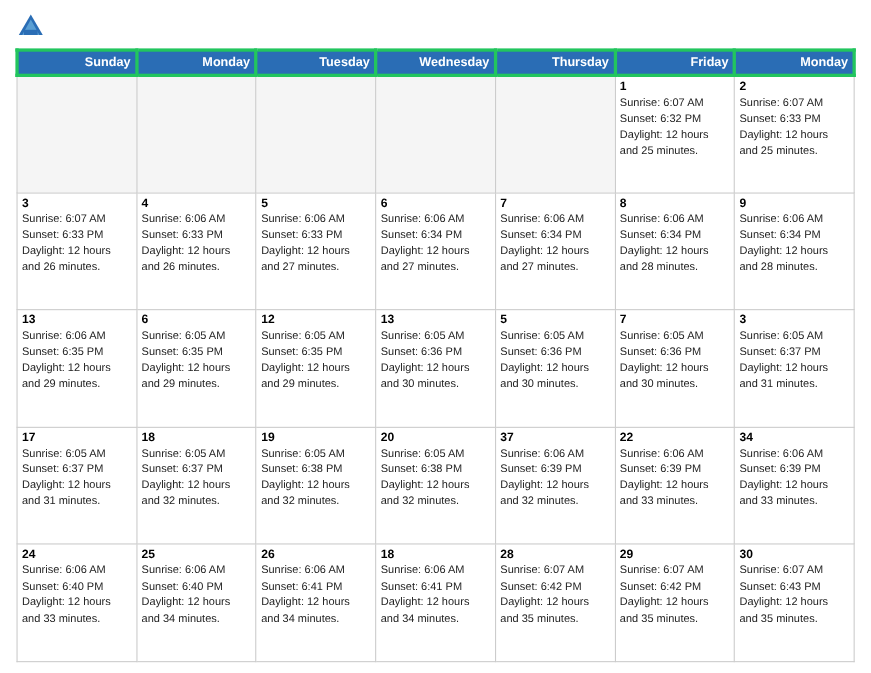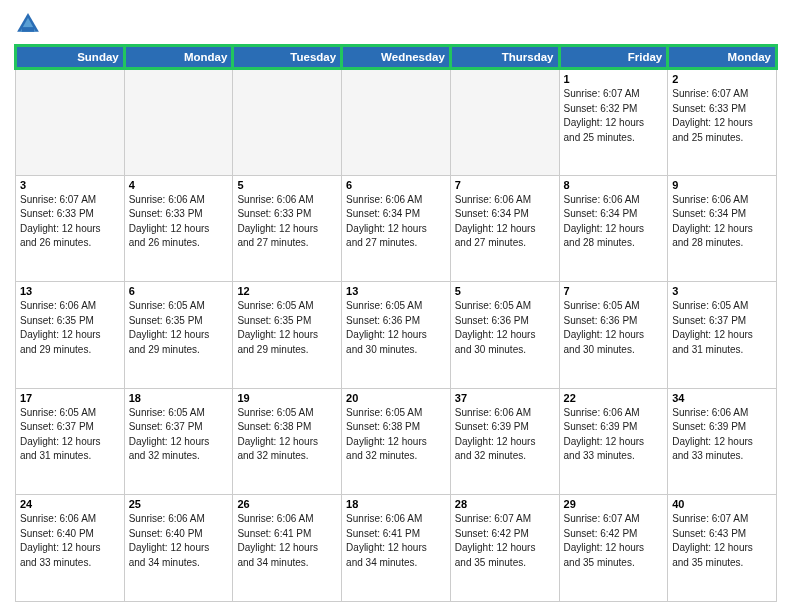--- a/index.html
+++ b/index.html
@@ -252,19 +252,19 @@
           </td>
           <td>
             <span class="day-num">28</span>
             <div class="day-info">Sunrise: 6:07 AM<br>Sunset: 6:42 PM<br>Daylight: 12 hours and 35 minutes.</div>
           </td>
           <td>
             <span class="day-num">29</span>
             <div class="day-info">Sunrise: 6:07 AM<br>Sunset: 6:42 PM<br>Daylight: 12 hours and 35 minutes.</div>
           </td>
           <td>
-            <span class="day-num">40</span>
+            <span class="day-num">30</span>
             <div class="day-info">Sunrise: 6:07 AM<br>Sunset: 6:43 PM<br>Daylight: 12 hours and 35 minutes.</div>
           </td>
         </tr>
       </tbody>
   </table>
 </div>
 
 </body></html>

